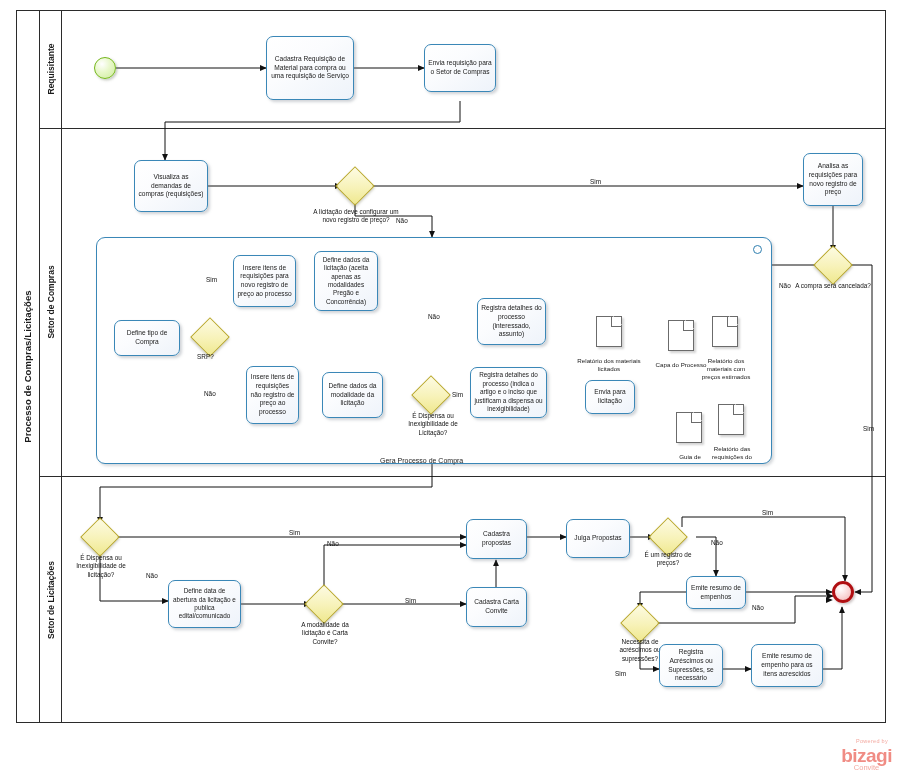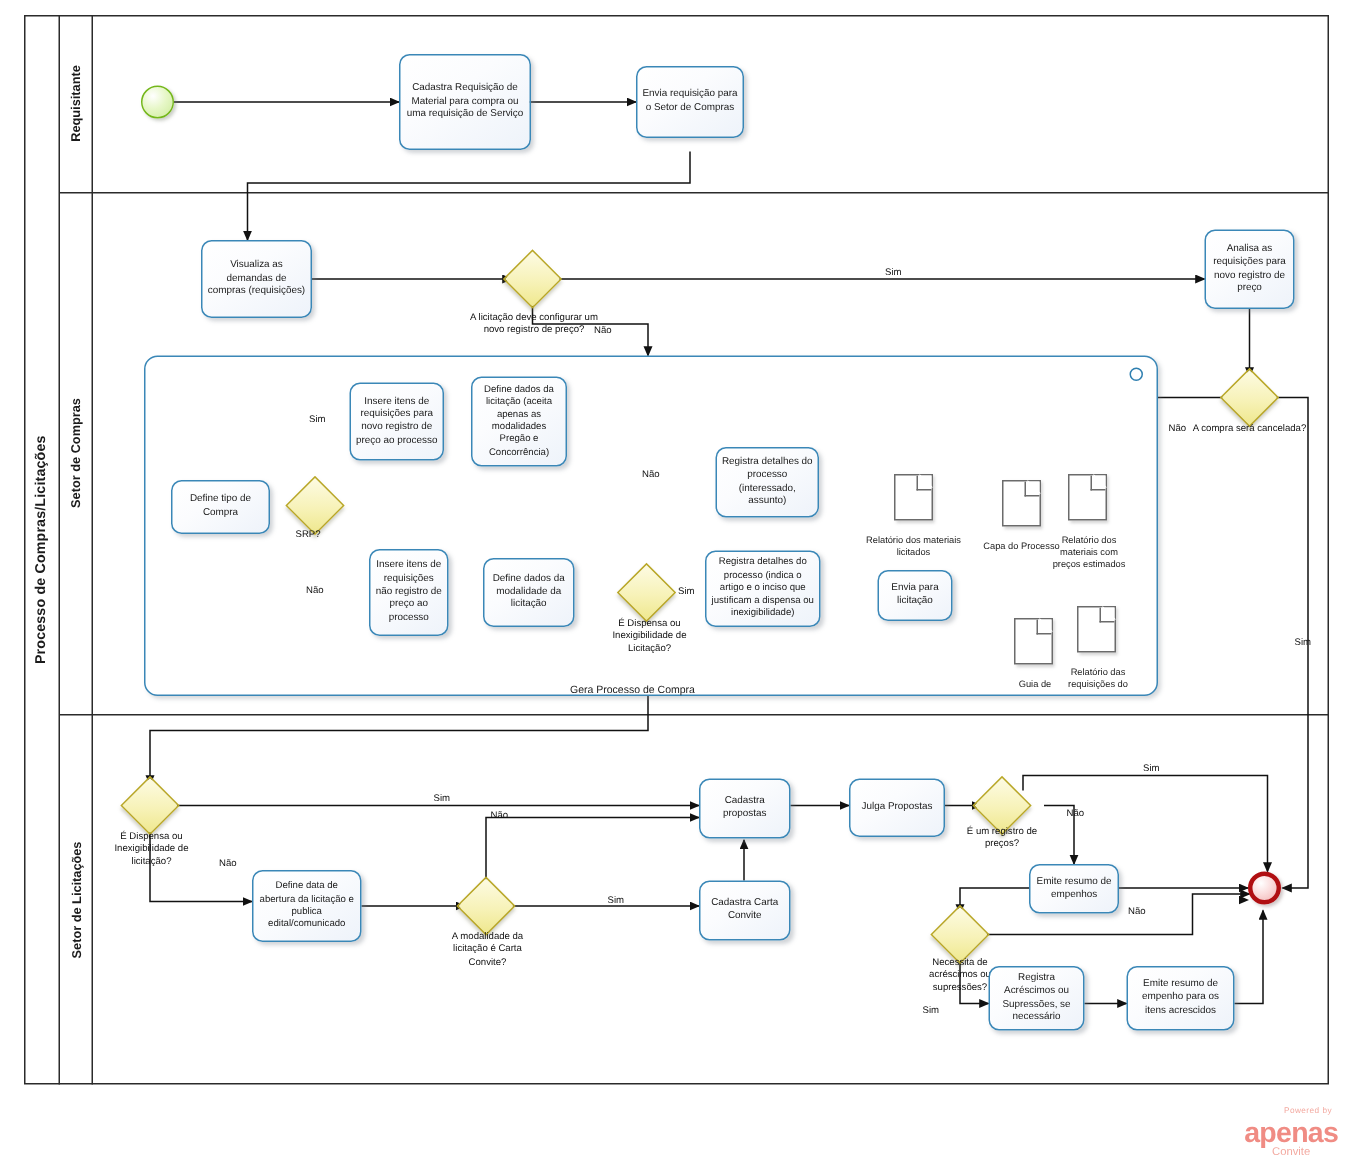--- a/index.html
+++ b/index.html
@@ -494,17 +494,17 @@
     <span>Sim</span></div>
   <div class="flow-label" style="left:711px;top:539px;">
     <span>Não</span></div>
   <div class="flow-label" style="left:752px;top:604px;">
     <span>Não</span></div>
   <div class="flow-label" style="left:615px;top:670px;">
     <span>Sim</span></div>
 
   <div class="bizagi">
     <span class="pw">Powered by</span>
-    <span class="bz">apenas</span>
+    <span class="bz">bizagi</span>
     <span class="md">Convite</span>
   </div>
 
 </div>
 
 </body></html>

